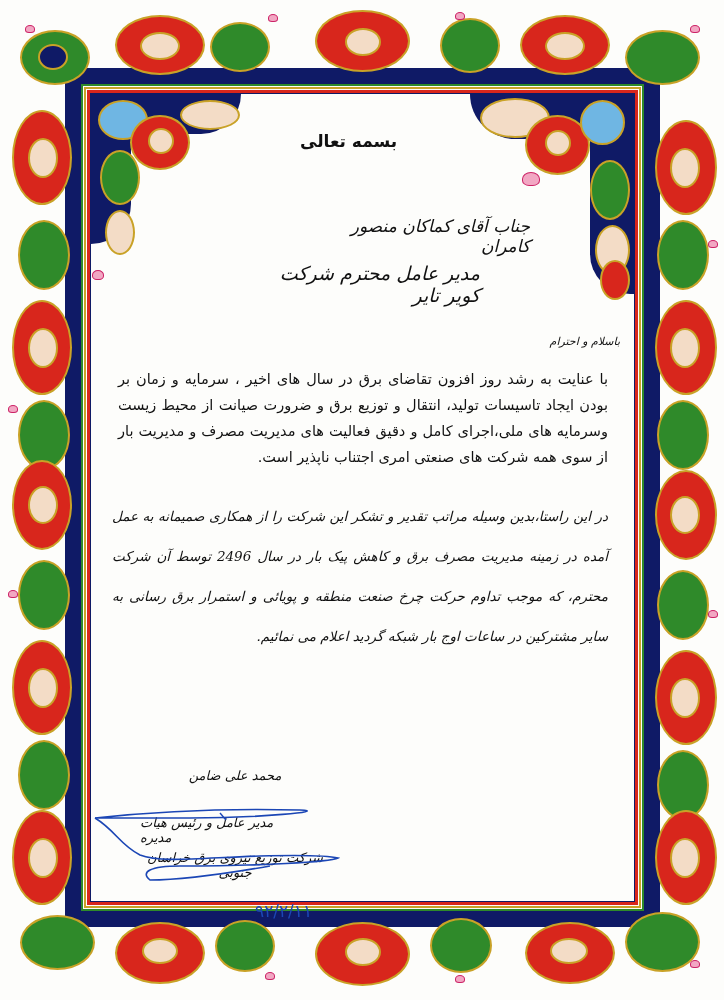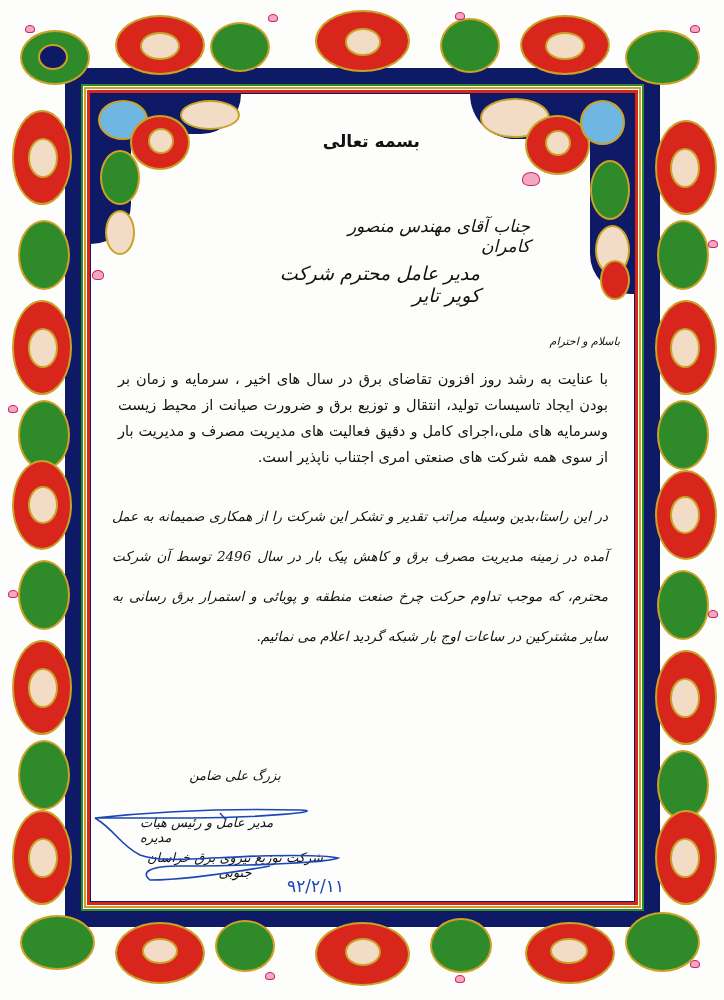--- a/index.html
+++ b/index.html
@@ -132,38 +132,38 @@
     <div class="arab" style="left:525px; top:115px; width:65px; height:60px; background:#d8261c;"></div>
     <div class="arab" style="left:545px; top:130px; width:26px; height:26px; background:#f3dcc6;"></div>
     <div class="arab" style="left:580px; top:100px; width:45px; height:45px; background:#6fb6e3;"></div>
     <div class="arab" style="left:590px; top:160px; width:40px; height:60px; background:#2f8a2a;"></div>
     <div class="arab" style="left:595px; top:225px; width:35px; height:50px; background:#f3dcc6;"></div>
     <div class="arab" style="left:600px; top:260px; width:30px; height:40px; background:#d8261c;"></div>
     <div class="petal" style="left:522px; top:172px; width:18px; height:14px;"></div>
     <div class="petal" style="left:92px; top:270px; width:12px; height:10px;"></div>
   </div>
 
-  <div class="txt title" style="left:300px; top:131px; width:120px; text-align:right;">بسمه تعالی</div>
+  <div class="txt title" style="left:300px; top:131px; width:120px; text-align:left;">بسمه تعالی</div>
 
-  <div class="txt calli" style="left:305px; top:216px; width:225px; font-size:17px;">جناب آقای مهندس منصور کامران</div>
+  <div class="txt calli" style="left:305px; top:216px; width:225px; font-size:17px;">جناب آقای کماکان منصور کامران</div>
 
   <div class="txt calli" style="left:250px; top:262px; width:230px; font-size:19px;">مدیر عامل محترم شرکت کویر تایر</div>
 
   <div class="txt calli" style="left:480px; top:335px; width:140px; font-size:11px;">باسلام و احترام</div>
 
   <div class="txt body-p" style="left:118px; top:366px; width:490px;">با عنایت به رشد روز افزون  تقاضای برق در سال های اخیر ، سرمایه و زمان بر بودن ایجاد تاسیسات تولید، انتقال و توزیع برق و ضرورت صیانت از محیط زیست وسرمایه های ملی،اجرای کامل و دقیق فعالیت های مدیریت مصرف و مدیریت بار از سوی همه شرکت های صنعتی امری اجتناب ناپذیر است.</div>
 
   <div class="txt calli-p" style="left:112px; top:496px; width:496px;">در این راستا،بدین وسیله مراتب تقدیر و تشکر این شرکت را از همکاری صمیمانه به عمل آمده در زمینه مدیریت مصرف برق و کاهش پیک بار در سال 2496 توسط آن شرکت محترم، که موجب تداوم حرکت چرخ صنعت منطقه و پویائی و استمرار برق رسانی به سایر مشترکین در ساعات اوج بار شبکه گردید اعلام می نمائیم.</div>
 
 
   <div>
-    <div class="txt sig" style="left:175px; top:768px; width:120px; text-align:center;">بزرگ علی ضامن</div>
+    <div class="txt sig" style="left:175px; top:768px; width:120px; text-align:center;">محمد علی ضامن</div>
     <div class="txt sig" style="left:140px; top:815px; width:160px; text-align:left;">مدیر عامل و رئیس هیات مدیره</div>
     <div class="txt sig" style="left:135px; top:850px; width:200px; text-align:center;">شرکت توزیع نیروی برق خراسان جنوبی</div>
-    <div class="date" style="left:255px; top:876px;margin-left:32px;">۹۲/۲/۱۱</div>
+    <div class="date" style="left:255px; top:901px;">۹۲/۲/۱۱</div>
 
     <svg class="sigline" width="724" height="1000">
       <path d="M95,818 C150,812 220,808 300,810 C330,811 260,818 190,818 C140,818 120,818 100,818" fill="none" stroke="#1b46b5" stroke-width="1.6"></path>
       <path d="M95,818 C115,830 120,845 140,855 C160,863 200,858 260,856 C300,855 330,856 338,858 C330,862 260,866 180,866 C150,866 140,872 150,880 C180,880 230,873 270,866" fill="none" stroke="#1b46b5" stroke-width="1.6"></path>
       <path d="M220,813 L226,820" stroke="#1b46b5" stroke-width="1.4"></path>
     </svg>
   </div>
 </div>
 
 </body></html>

